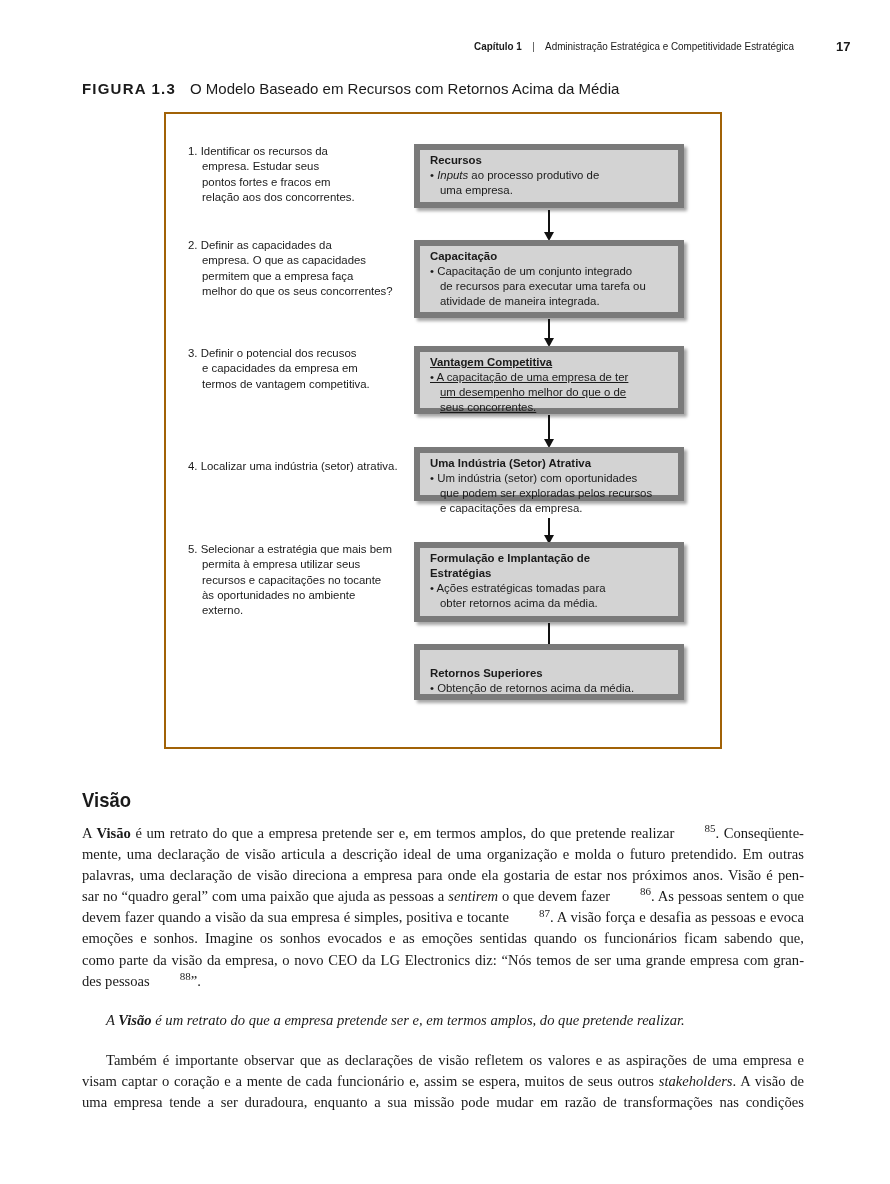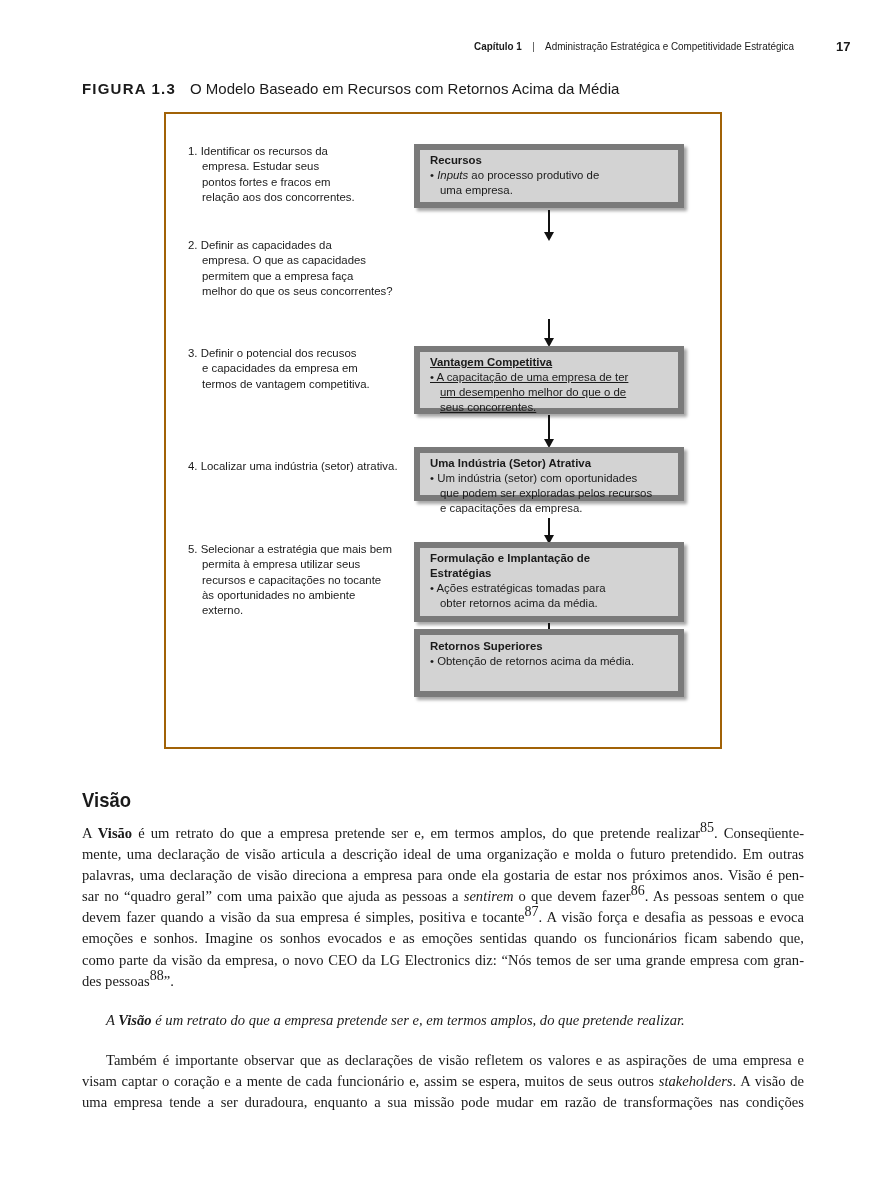--- a/index.html
+++ b/index.html
@@ -30,21 +30,21 @@
   .box .bind { padding-left:10px; }
 
   .arrow { position:absolute; left:382px; width:2px; background:#111; }
   .arrow::after { content:""; position:absolute; left:-4px; bottom:-2px; border-left:5px solid transparent; border-right:5px solid transparent; border-top:9px solid #111; }
 
   .section-heading { position:absolute; top:788px; left:82px; font-family:"Liberation Sans", sans-serif; font-weight:bold; font-size:21px; transform:scaleX(0.88); transform-origin:left top; }
 
   .body-text { position:absolute; left:82px; width:722px; font-size:14.6px; line-height:21.1px; text-align:justify; }
   .body-text .ln { display:block; text-align:justify; text-align-last:justify; white-space:nowrap; }
   .body-text .ln.last { text-align-last:left; }
-  sup { font-size:14px; vertical-align:super; line-height:0; }
+  sup { font-size:11px; vertical-align:super; line-height:0;margin-left:30px; }
 
   .pull-quote { position:absolute; top:1012px; left:106px; font-size:14.6px; font-style:italic; white-space:nowrap; }
 </style>
 </head>
 <body>
 
 <div class="running-head">
   <span class="chap">Capítulo 1</span><span class="sep">|</span><span>Administração Estratégica e Competitividade Estratégica</span>
 </div>
 <div class="page-num">17</div>
@@ -83,20 +83,26 @@
     <span class="line indent">externo.</span>
   </div>
 
   <div class="box" style="top:30px; height:64px;">
     <span class="box-title">Recursos</span>
     <span class="line">• <i>Inputs</i> ao processo produtivo de</span>
     <span class="line bind">uma empresa.</span>
   </div>
   <div class="arrow" style="top:96px; height:29px;"></div>
 
+  <div class="box" style="top:126px; height:78px;">
+    <span class="box-title">Capacitação</span>
+    <span class="line">• Capacitação de um conjunto integrado</span>
+    <span class="line bind">de recursos para executar uma tarefa ou</span>
+    <span class="line bind">atividade de maneira integrada.</span>
+  </div>
   <div class="arrow" style="top:205px; height:26px;"></div>
 
   <div class="box" style="top:232px; height:68px;text-decoration:underline;">
     <span class="box-title">Vantagem Competitiva</span>
     <span class="line">• A capacitação de uma empresa de ter</span>
     <span class="line bind">um desempenho melhor do que o de</span>
     <span class="line bind">seus concorrentes.</span>
   </div>
   <div class="arrow" style="top:301px; height:31px;"></div>
 
@@ -109,21 +115,21 @@
   <div class="arrow" style="top:404px; height:24px;"></div>
 
   <div class="box" style="top:428px; height:80px;">
     <span class="box-title">Formulação e Implantação de</span>
     <span class="box-title">Estratégias</span>
     <span class="line">• Ações estratégicas tomadas para</span>
     <span class="line bind">obter retornos acima da média.</span>
   </div>
   <div class="arrow" style="top:509px; height:29px;"></div>
 
-  <div class="box" style="top:515px; height:68px; padding-top:4px;">
+  <div class="box" style="top:530px; height:56px; padding-top:16px;">
     <span class="box-title">Retornos Superiores</span>
     <span class="line">• Obtenção de retornos acima da média.</span>
   </div>
 </div>
 
 <div class="section-heading">Visão</div>
 
 <div class="body-text" style="top:823px;">
   <span class="ln"><span>A </span><b>Visão</b><span> é um retrato do que a empresa pretende ser e, em termos amplos, do que pretende realizar</span><sup>85</sup><span>. Conseqüente-</span></span>
   <span class="ln">mente, uma declaração de visão articula a descrição ideal de uma organização e molda o futuro pretendido. Em outras</span>

